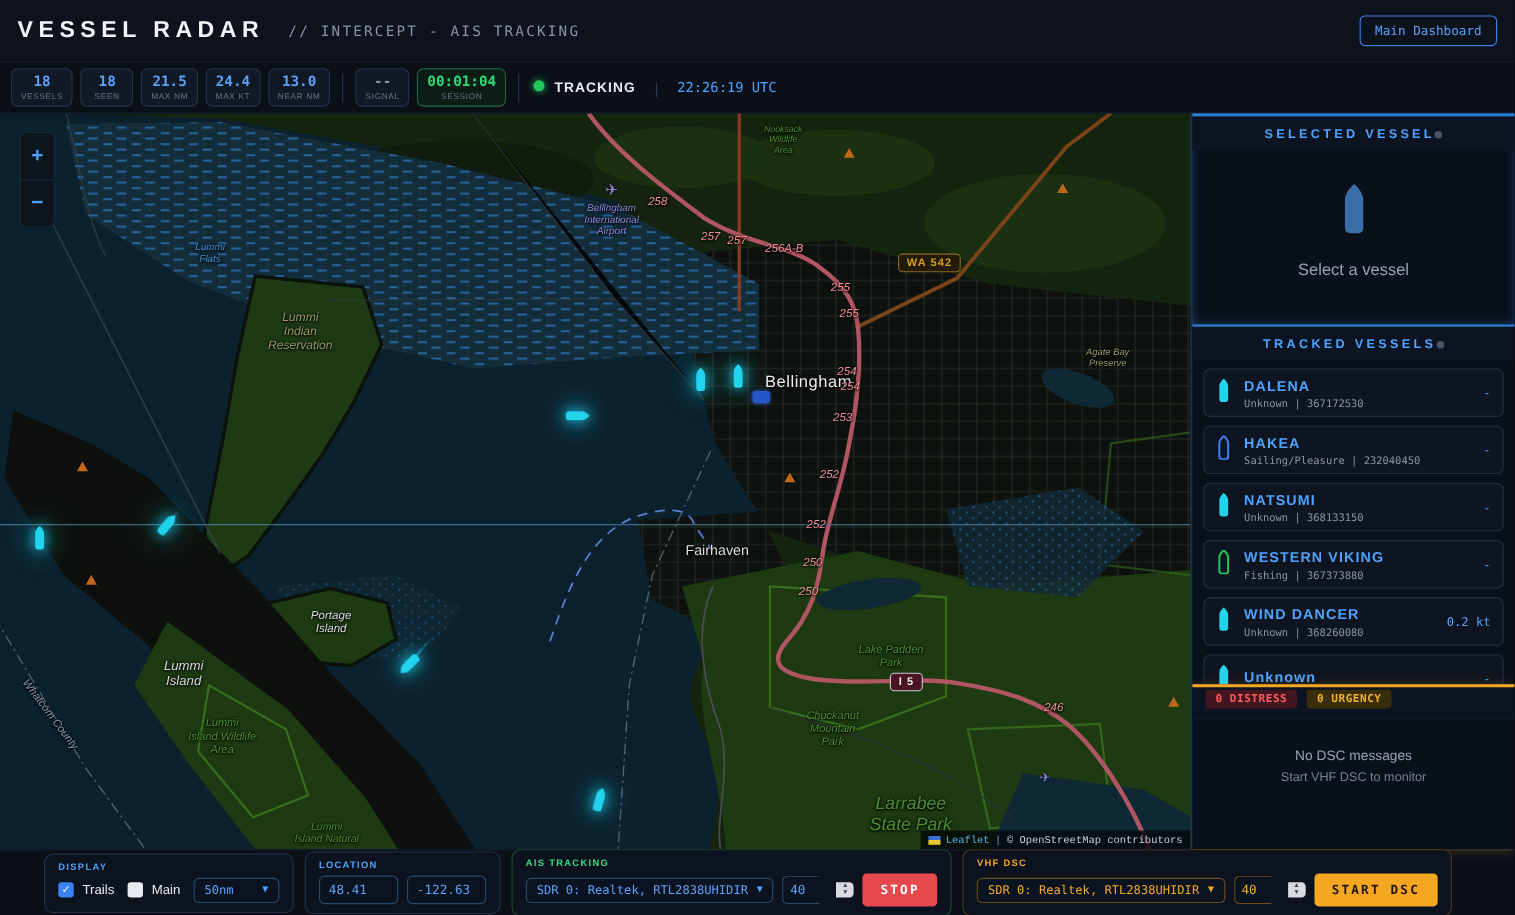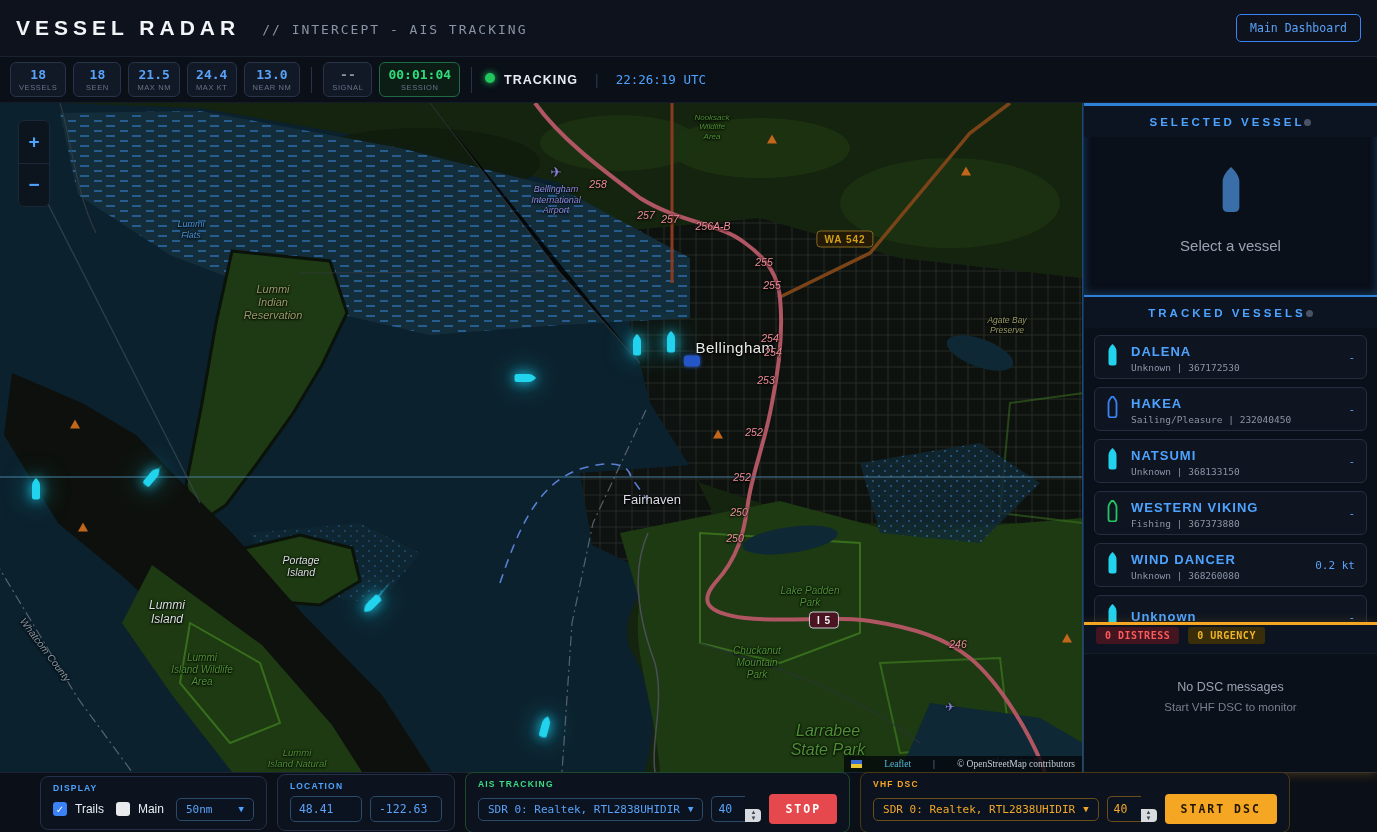--- a/index.html
+++ b/index.html
@@ -64,22 +64,22 @@
     border-left:5px solid transparent; border-right:5px solid transparent; border-bottom:9px solid #c2661b; }
   .plane { position:absolute; color:#8a7fd4; transform:translate(-50%,-50%); text-shadow:0 0 3px #000; }
   .poi-marina { position:absolute; width:16px; height:11px; background:#2456c8; border-radius:3px;
     transform:translate(-50%,-50%); box-shadow:0 0 4px rgba(60,120,255,.7); }
   #zoomctl { position:absolute; left:18px; top:17px; width:32px; background:rgba(13,19,29,.92);
     border:1px solid #1c2738; border-radius:6px; overflow:hidden; z-index:30; }
   .zoombtn { height:42px; display:flex; align-items:center; justify-content:center;
     color:#4da3ff; font-size:19px; font-weight:bold; cursor:pointer; }
   #zoom-divider { height:1px; background:#1c2738; }
   #attribution { position:absolute; right:0; bottom:0; background:rgba(5,8,12,.82); z-index:30;
-    font-family:Liberation Serif, serif; font-size:9.5px; color:#c8cdd5; padding:3px 7px;
-    display:flex; align-items:center; gap:22px; }
+    font-family:Liberation Mono, monospace; font-size:9.5px; color:#c8cdd5; padding:3px 7px;
+    display:flex; align-items:center; gap:5px; }
   #attr-flag { display:inline-block; width:11px; height:8px;
     background:linear-gradient(to bottom, #3b6fd4 50%, #e8c832 50%); }
   #attr-leaflet { color:#55b7d9; }
   #attr-sep { color:#8a94a6; }
 
   
   #sidebar { width:294px; height:669px; background:#0a101a; display:flex; flex-direction:column;
     border-left:1px solid #123152; }
   .panel-head { display:flex; align-items:center; justify-content:center;
     padding:10px 14px 9px; background:#0c1422; }
@@ -118,21 +118,21 @@
     justify-content:center; font-size:10px; cursor:pointer; }
   .checkbox.checked { background:#3b82f6; color:#fff; }
   .checkbox.unchecked { background:#e8eaee; }
   .cb-label { font-size:12px; color:#e8ecf2; font-weight:500; margin-right:4px; }
   .select { display:flex; align-items:center; gap:8px; border:1px solid #2a4a6a; border-radius:5px;
     background:#0c1320; padding:4px 9px; cursor:pointer; font-family:"DejaVu Sans Mono", monospace;
     font-size:11px; color:#5aa2f7; }
   .select .chev { font-size:9px; color:#4da3ff; }
   .cinput { background:#0c1320; border:1px solid #2a4a6a; border-radius:5px; color:#5aa2f7;
     font-family:"DejaVu Sans Mono", monospace; font-size:11.5px; padding:5px 8px; width:72px; }
-  .numwrap { display:flex; align-items:flex-end; }
+  .numwrap { display:flex; align-items:center;gap:15px; }
   .numinput { width:34px; background:#0c1320; border:1px solid #2a4a6a; border-right:none;
     border-radius:5px 0 0 5px; color:#5aa2f7; font-family:"DejaVu Sans Mono", monospace;
     font-size:11.5px; padding:5px 6px; }
   .spinner { width:16px; background:#d7dbe0; border-radius:0 4px 4px 0; display:flex;
     flex-direction:column; align-items:center; justify-content:center; font-size:6px; color:#3a4150;
     line-height:1.1; cursor:pointer; }
   .cbtn { border:none; border-radius:4px; font-family:"DejaVu Sans Mono", monospace; font-weight:bold;
     font-size:11.5px; letter-spacing:2px; padding:8px 16px; cursor:pointer; }
   .cbtn.stop { background:#e5484d; color:#fff; }
   .cbtn.startdsc { background:#f5a623; color:#201503; }

